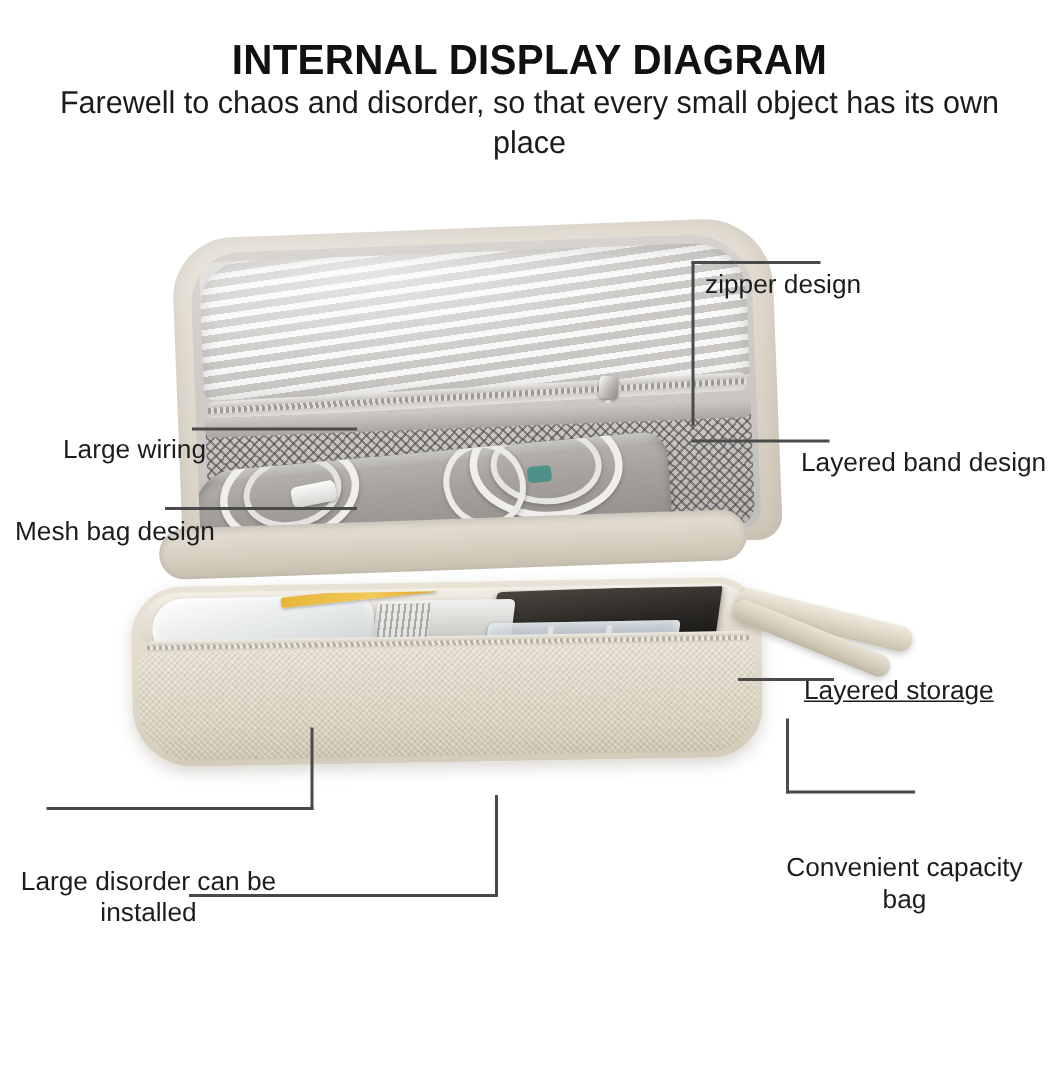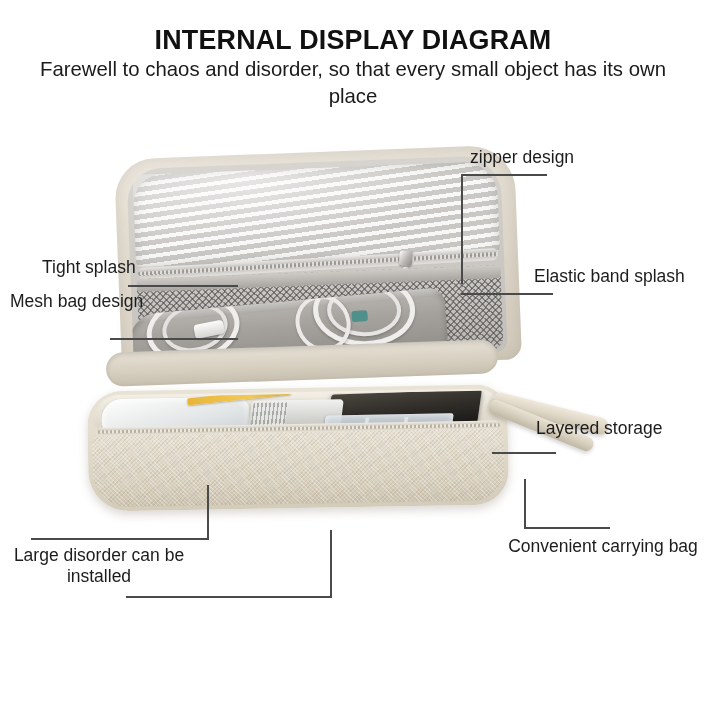--- a/index.html
+++ b/index.html
@@ -19,21 +19,21 @@
     font-family:"Liberation Sans","DejaVu Sans",sans-serif;
     transform:scaleX(.96);transform-origin:center top;
   }
   .subtitle{
     position:absolute;top:56px;left:28px;width:650px;text-align:center;
     font-size:21px;color:#1b1b1b;line-height:1.28;
     transform:scaleX(.97);transform-origin:center top;
   }
 
   
-  .lbl{position:absolute;font-size:17.5px;color:#1c1c1c;white-space:pre;line-height:1.22;}
+  .lbl{position:absolute;font-size:17.5px;color:#1c1c1c;white-space:pre;line-height:1.22;margin-top:32px;}
   .lbl.c{text-align:center;white-space:normal;}
   
   .ln{position:absolute;background:#4a4a4a;}
   .lnh{height:2px;}
   .lnv{width:2px;}
 
   
   #photo{position:absolute;left:60px;top:150px;width:500px;height:390px;}
 
   
@@ -279,33 +279,33 @@
     </div>
 
     <div class="strap"></div>
     <div class="strap2"></div>
   </div>
 
   <div class="lbl" style="left:470px;top:147px;">zipper design</div>
   <div class="ln lnh" style="left:461px;top:174px;width:86px;"></div>
   <div class="ln lnv" style="left:461px;top:174px;height:110px;"></div>
 
-  <div class="lbl" style="left:42px;top:257px;">Tight splash</div>
+  <div class="lbl" style="left:42px;top:257px;">Large wiring</div>
   <div class="ln lnh" style="left:128px;top:285px;width:110px;"></div>
 
-  <div class="lbl" style="left:10px;top:291px;">Mesh bag design</div>
+  <div class="lbl" style="left:10px;top:312px;">Mesh bag design</div>
   <div class="ln lnh" style="left:110px;top:338px;width:128px;"></div>
 
-  <div class="lbl" style="left:534px;top:266px;">Elastic band splash</div>
+  <div class="lbl" style="left:534px;top:266px;">Layered band design</div>
   <div class="ln lnh" style="left:461px;top:293px;width:92px;"></div>
 
-  <div class="lbl" style="left:536px;top:418px;">Layered storage</div>
+  <div class="lbl" style="left:536px;top:418px;text-decoration:underline;">Layered storage</div>
   <div class="ln lnh" style="left:492px;top:452px;width:64px;"></div>
 
-  <div class="lbl c" style="left:508px;top:536px;width:190px;">Convenient carrying bag</div>
+  <div class="lbl c" style="left:508px;top:536px;width:190px;">Convenient capacity bag</div>
   <div class="ln lnv" style="left:524px;top:479px;height:50px;"></div>
   <div class="ln lnh" style="left:524px;top:527px;width:86px;"></div>
 
   <div class="lbl c" style="left:4px;top:545px;width:190px;">Large disorder can be installed</div>
   <div class="ln lnv" style="left:207px;top:485px;height:55px;"></div>
   <div class="ln lnh" style="left:31px;top:538px;width:178px;"></div>
 
   <div class="ln lnv" style="left:330px;top:530px;height:68px;"></div>
   <div class="ln lnh" style="left:126px;top:596px;width:206px;"></div>
 

